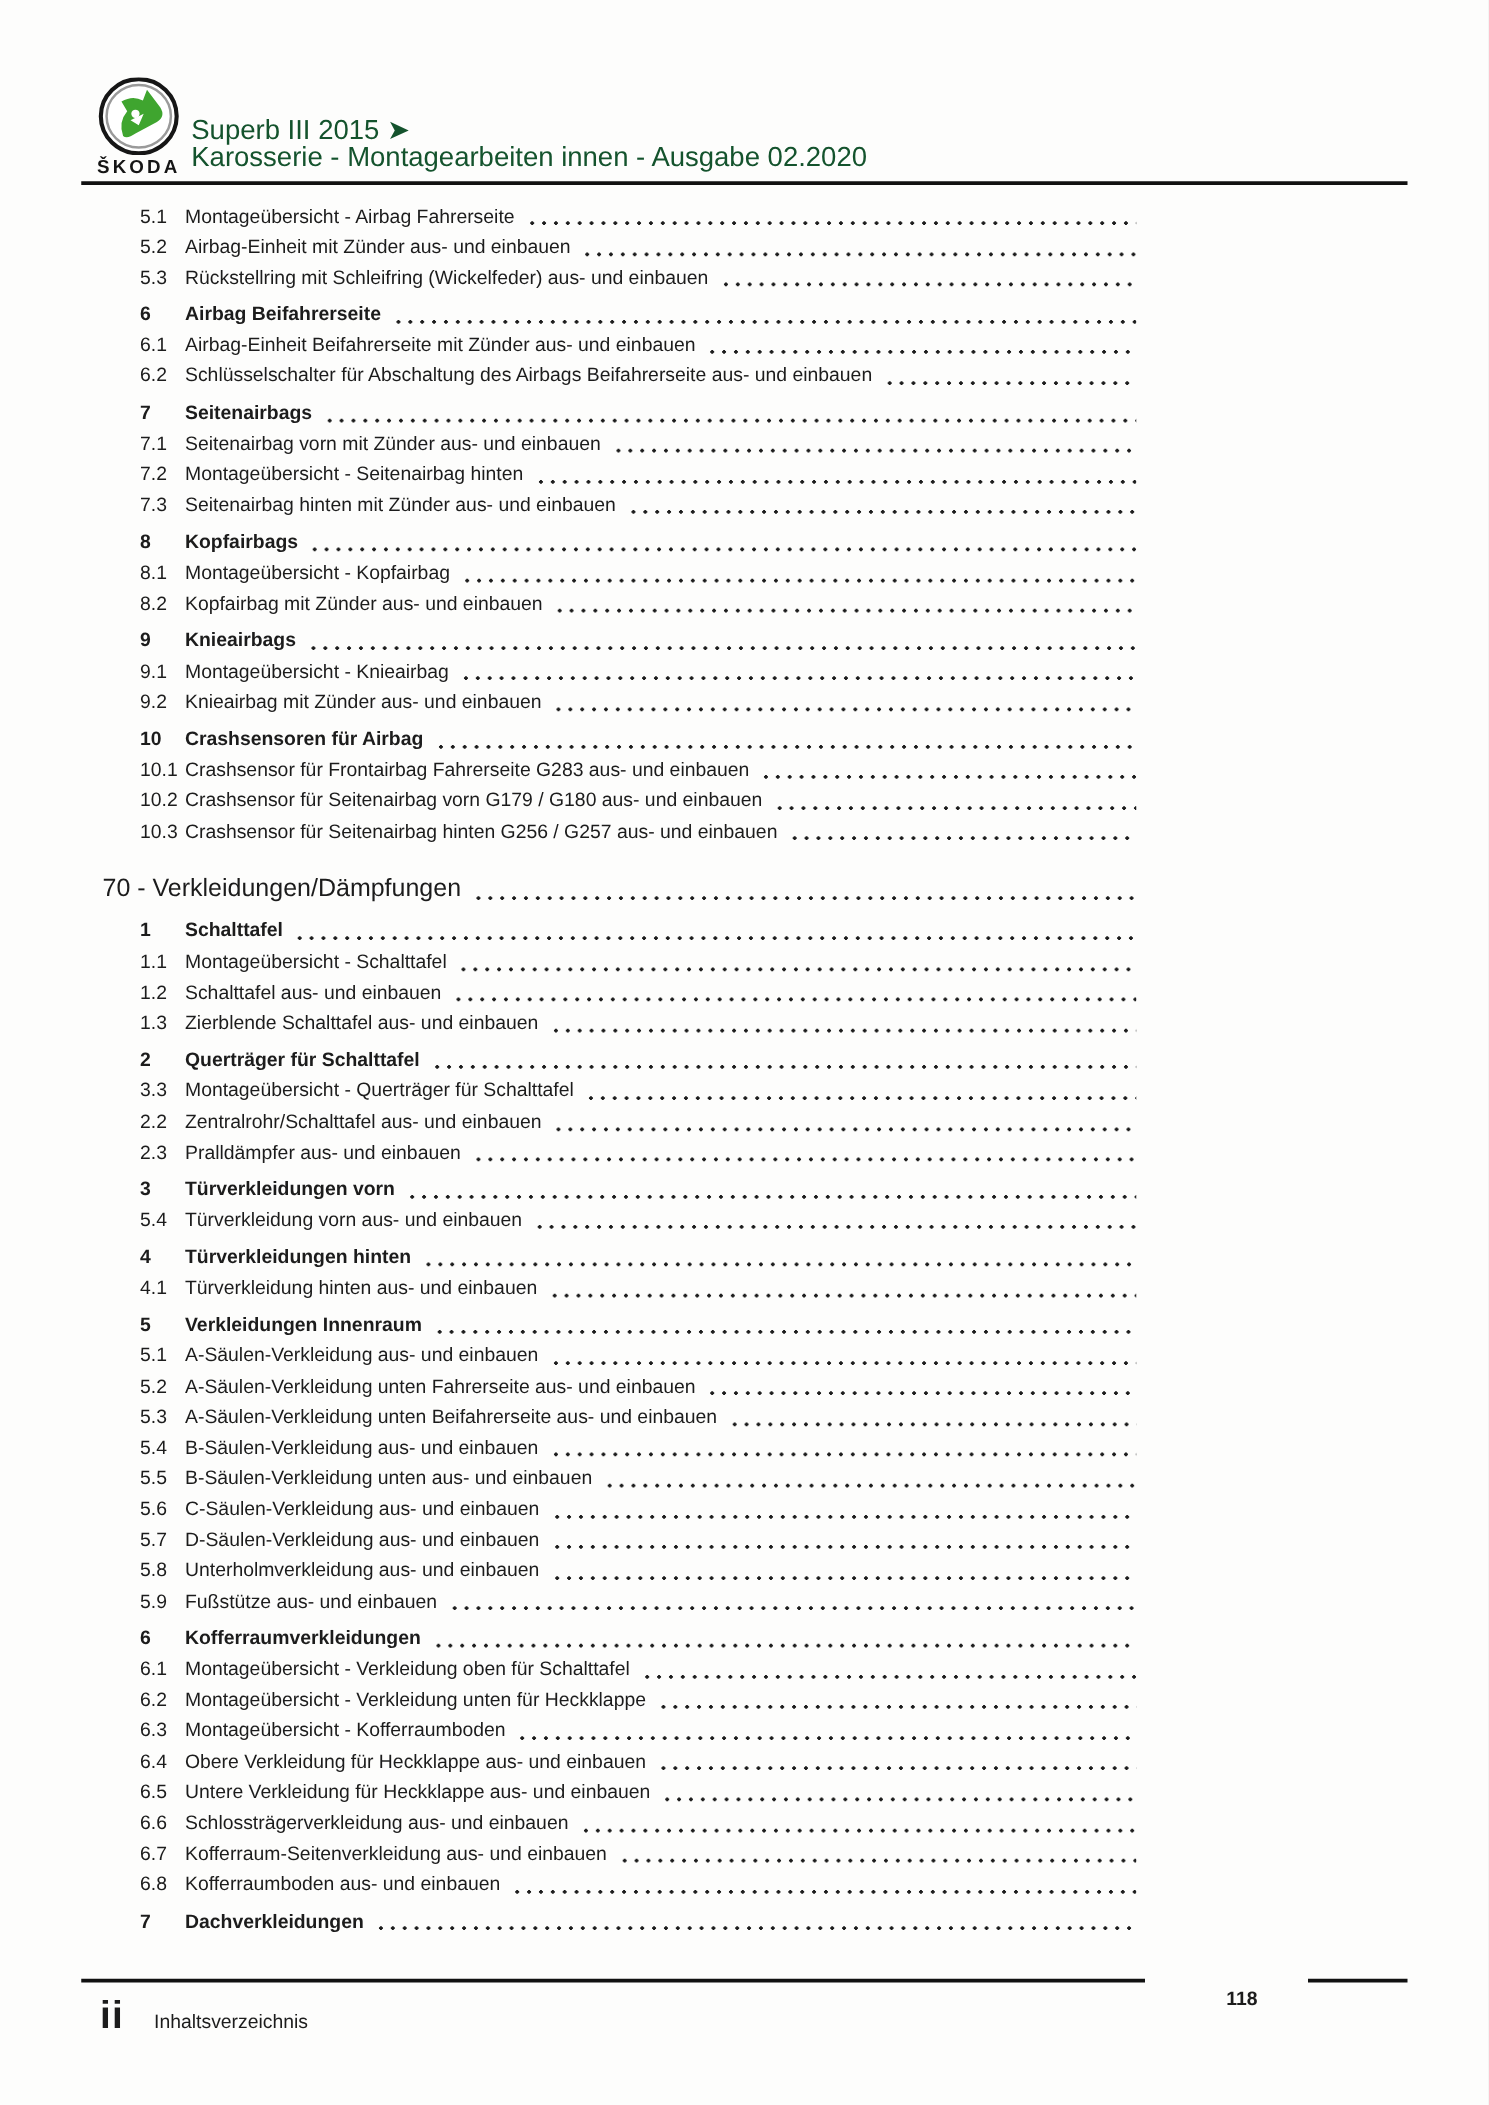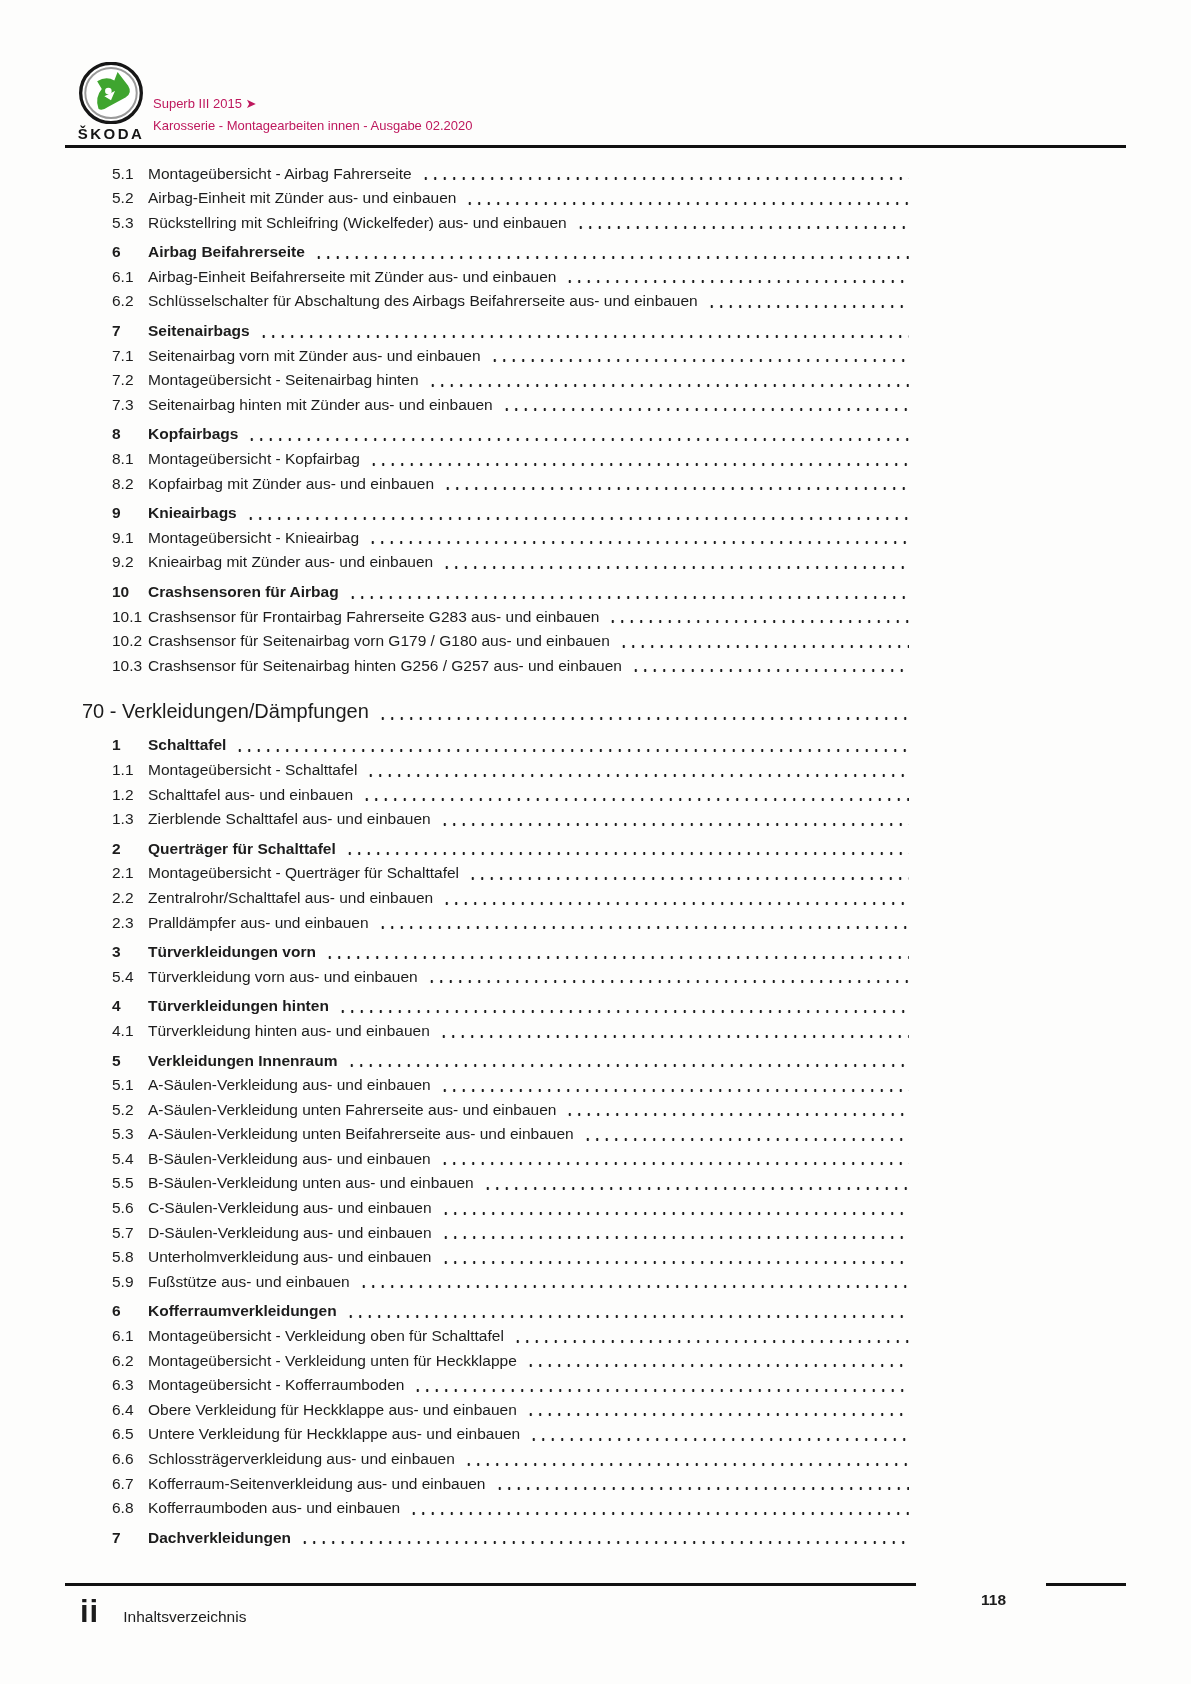--- a/index.html
+++ b/index.html
@@ -14,21 +14,21 @@
     padding:62px 65px 0 65px;
     overflow:hidden;
   }
   
   header{position:relative;min-height:77px;}
   .brand{position:absolute;left:7px;top:0;width:78px;text-align:center;}
   .brand svg{display:block;margin:0 auto;}
   .brand-word{
     margin-top:1px;font-size:15px;font-weight:700;letter-spacing:2.5px;color:#151515;
   }
-  .titles{margin-left:88px;padding-top:31px;font-size:13px;line-height:22px;color:#be185d;}
+  .titles{margin-left:88px;padding-top:31px;font-size:22px;line-height:22px;color:#14532d;}
   .header-rule{height:2.5px;background:#111;margin-top:6px;}
   
   .toc{margin-left:17px;margin-right:80px;padding-top:14px;}
   .toc-row{
     display:flex;
     line-height:24.6px;height:24.6px;
     font-size:15.5px;
     padding-left:30px;
   }
   .toc-row .num{flex:0 0 36px;}
@@ -229,21 +229,21 @@
         <span class="dots"></span>
         <span class="page">79</span>
       </div>
       <div class="toc-row section">
         <span class="num">2</span>
         <span class="title">Querträger für Schalttafel</span>
         <span class="dots"></span>
         <span class="page">81</span>
       </div>
       <div class="toc-row sub">
-        <span class="num">2.1</span>
+        <span class="num">3.3</span>
         <span class="title">Montageübersicht - Querträger für Schalttafel</span>
         <span class="dots"></span>
         <span class="page">81</span>
       </div>
       <div class="toc-row sub">
         <span class="num">2.2</span>
         <span class="title">Zentralrohr/Schalttafel aus- und einbauen</span>
         <span class="dots"></span>
         <span class="page">81</span>
       </div>

